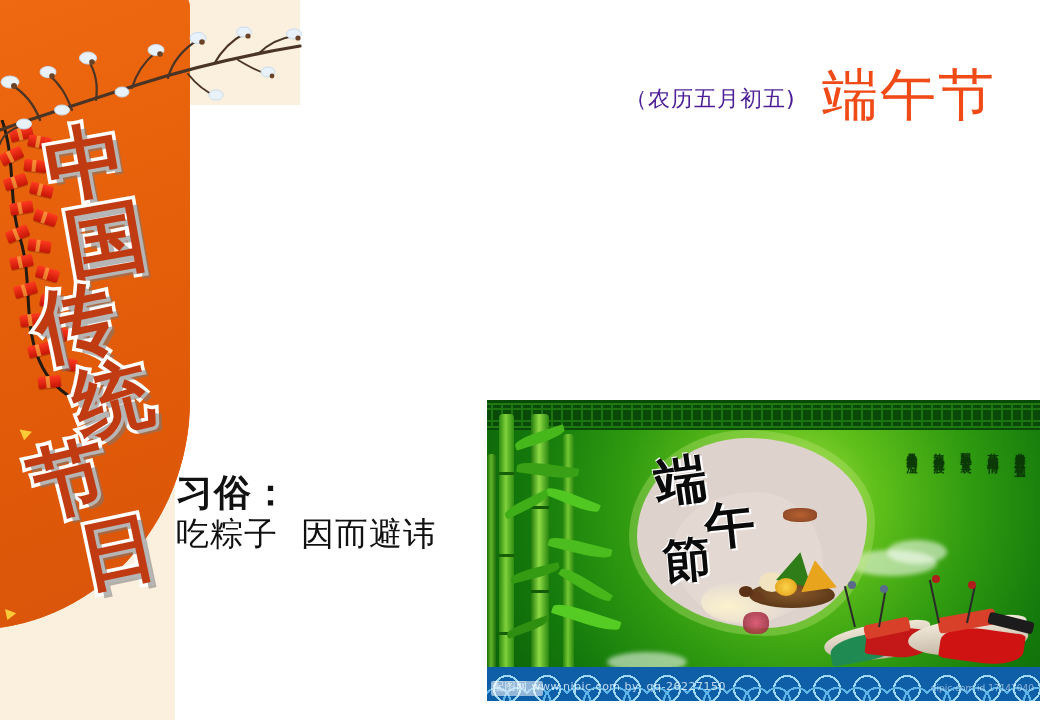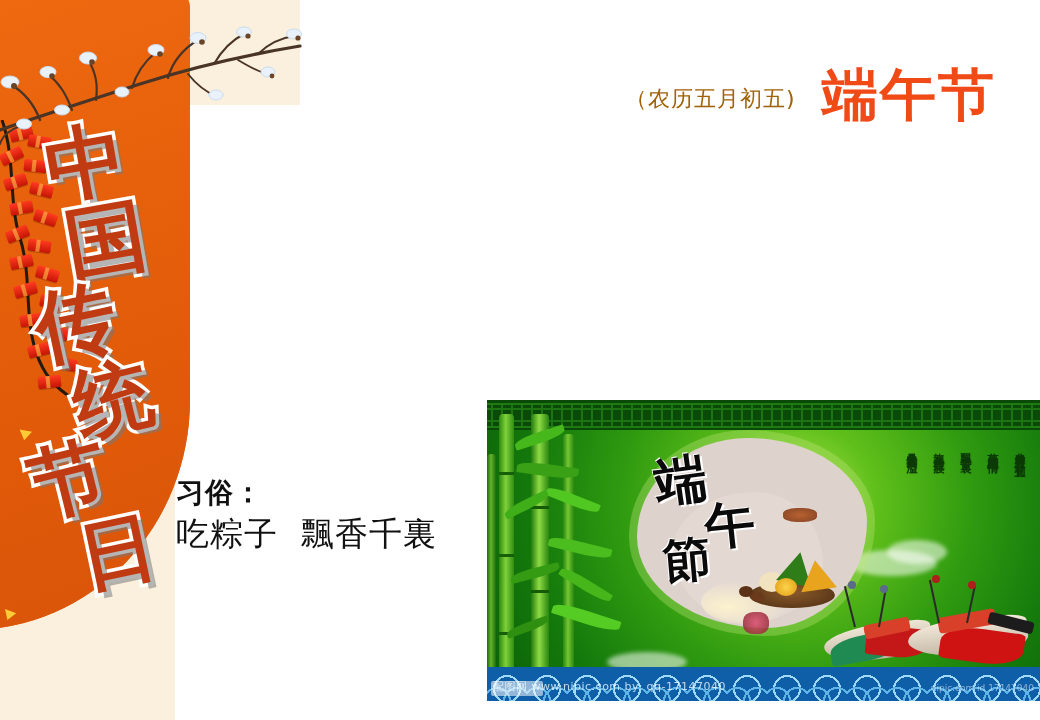--- a/index.html
+++ b/index.html
@@ -64,38 +64,38 @@
     -webkit-text-stroke:7px #ffffff;
     paint-order:stroke fill;
     text-shadow:5px 6px 0 rgba(120,120,120,.55);
     letter-spacing:0;
     white-space:nowrap;
   }
 
   
   .sub-date{
     position:absolute; left:625px; top:84px;
-    font-size:22px; color:#a16207; letter-spacing:1px; white-space:nowrap;
+    font-size:22px; color:#4c1d95; letter-spacing:1px; white-space:nowrap;
   }
   .main-title{
     position:absolute; left:822px; top:58px;
-    font-size:56px; font-weight:bold; color:#f04a16;
+    font-size:56px; font-weight:normal; color:#f04a16;
     letter-spacing:2px; white-space:nowrap;
   }
 
   
   .body-para{
     position:absolute; left:222px; top:168px; width:760px;
     font-size:29px; line-height:47px; color:#111; text-align:justify;
     text-indent:58px; letter-spacing:.5px;
   }
 
   
   .customs{ position:absolute; left:176px; top:472px; width:320px; }
-  .customs-title{ font-size:28px; font-weight:bold; color:#111; line-height:42px; letter-spacing:1px; }
+  .customs-title{ font-size:37px; font-weight:bold; color:#111; line-height:42px; letter-spacing:1px; }
   .customs-line{ font-size:33px; color:#111; line-height:40px; letter-spacing:1px; white-space:pre; }
 
   
   .pic{
     position:absolute; left:487px; top:400px; width:553px; height:301px;
     overflow:hidden; background:#0b3d0b;
   }
   .pic-bg{
     position:absolute; inset:0;
     background:
@@ -299,21 +299,21 @@
     <span class="bch" style="left:12px;  top:318px; font-size:78px; transform:rotate(-14deg);">节</span>
     <span class="bch" style="left:62px;  top:392px; font-size:76px; transform:rotate(-12deg);">日</span>
   </div>
 
   <div class="sub-date">（农历五月初五)</div>
   <div class="main-title">端午节</div>
 
 
   <div class="customs">
     <div class="customs-title">习俗：</div>
-    <div class="customs-line">吃粽子  飄香千裏</div>
+    <div class="customs-line">吃粽子  因而避讳</div>
   </div>
 
   <div class="pic">
     <div class="pic-bg"></div>
 
     <div class="cloudpuff" style="left:360px; top:150px; width:90px; height:26px;"></div>
     <div class="cloudpuff" style="left:400px; top:140px; width:60px; height:24px;"></div>
     <div class="cloudpuff" style="left:120px; top:252px; width:80px; height:20px;"></div>
 
     <div class="fret">
@@ -393,17 +393,17 @@
       <div style="position:absolute;left:118px;top:40px;width:58px;height:16px;background:#d8402a;transform:rotate(-10deg);border-radius:4px;"></div>
       <div style="position:absolute;left:168px;top:44px;width:46px;height:12px;background:#1c1c1c;transform:rotate(14deg);border-radius:3px;"></div>
       <div class="antenna" style="left:118px; top:6px; height:44px; transform:rotate(-12deg);"></div>
       <div class="antenna-ball" style="left:112px; top:2px; background:#b01d1d;"></div>
       <div class="antenna" style="left:146px; top:12px; height:38px; transform:rotate(12deg);"></div>
       <div class="antenna-ball" style="left:148px; top:8px; background:#b01d1d;"></div>
     </div>
 
     <div class="waves"></div>
     <div class="wm-badge"></div>
-    <div class="watermark">配图网 www.nipic.com    by: qq-17147040</div>
+    <div class="watermark">配图网 www.nipic.com    by: qq-26227150</div>
     <div class="watermark2">nipic.com id 17147040</div>
   </div>
 
 </div>
 
 </body></html>

